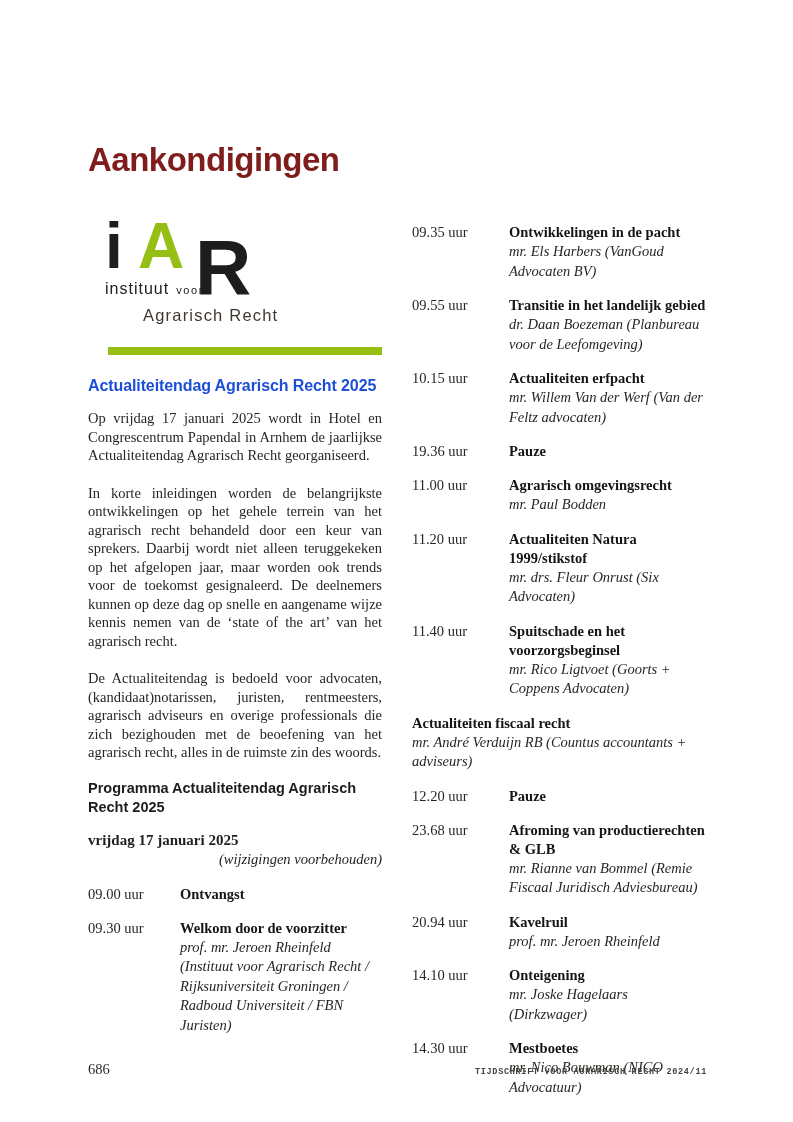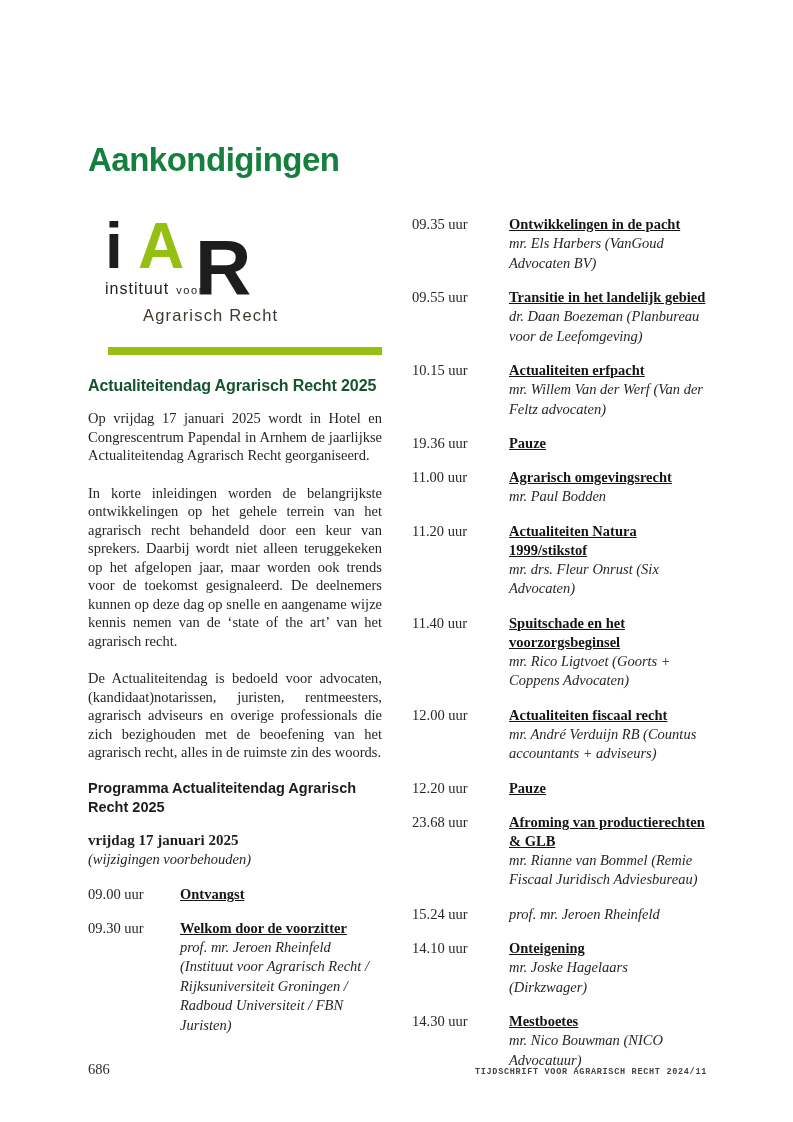--- a/index.html
+++ b/index.html
@@ -11,21 +11,21 @@
     background:#ffffff;
     font-family:"Liberation Serif", serif;
     color:#1f1f1d;
     overflow:hidden;
   }
   
   .main-title {
     position:absolute; left:88px; top:141px;
     font-family:"Liberation Sans", sans-serif;
     font-weight:700; font-size:33px; letter-spacing:-0.5px;
-    color:#15803d;
+    color:#7f1d1d;
   }
   
   .logo { position:absolute; left:105px; top:216px; width:190px; height:112px; }
   .logo-letter { position:absolute; font-family:"Liberation Sans", sans-serif; line-height:1; font-weight:700; }
   .logo-i { left:0;  top:-2px; font-size:64px; color:#1d1d1b; }
   .logo-a { left:33px; top:-2px; font-size:64px; }
   .logo-r { left:90px; top:12px; font-size:78px; color:#1d1d1b; }
   .logo-line1 {
     position:absolute; left:0; top:64px;
     font-family:"Liberation Sans", sans-serif;
@@ -34,46 +34,46 @@
   .logo-line1 .voor { font-size:11px; letter-spacing:1.6px; margin-left:7px; }
   .logo-line2 {
     position:absolute; left:38px; top:90px;
     font-family:"Liberation Sans", sans-serif;
     font-size:16.5px; letter-spacing:1.2px; color:#3e382f;
   }
   .green-bar { position:absolute; left:108px; top:347px; width:274px; height:8px; }
 
   
   .col-left  { position:absolute; left:88px;  top:376px; width:294px; }
-  .col-right { position:absolute; left:412px; top:215px; width:296px; }
+  .col-right { position:absolute; left:412px; top:223px; width:296px; }
 
   .section-heading {
     font-family:"Liberation Sans", sans-serif;
     font-weight:700; font-size:16px; line-height:20px; letter-spacing:-0.1px;
-    color:#14532d;
+    color:#1d4ed8;
   }
   .col-left p {
     font-size:14.5px; line-height:18.5px; text-align:justify;
     color:#262624; margin-top:13px;
   }
   .col-left p + p { margin-top:19px; }
   .program-heading {
     font-family:"Liberation Sans", sans-serif;
     font-weight:700; font-size:14.5px; line-height:19px;
     color:#1d1d1b; margin-top:17px;
   }
   .program-date { font-weight:700; font-size:15px; line-height:19px; margin-top:14px; }
-  .program-note { font-style:italic; font-size:14.5px; line-height:19px; }
+  .program-note { font-style:italic; font-size:14.5px; line-height:19px;text-align:right; }
 
   .rows { margin-top:16px; }
   .row  { display:flex; margin-bottom:15px; }
   .time { flex:none; width:92px; font-size:14.5px; line-height:19px; color:#262624; }
   .col-right .time { width:97px; }
   .slot { flex:1; min-width:0; }
-  .slot-title   { font-weight:700; font-size:14.5px; line-height:19px; color:#151513;text-decoration:underline; }
+  .slot-title   { font-weight:700; font-size:14.5px; line-height:19px; color:#151513; }
   .slot-speaker { font-style:italic; font-size:14.5px; line-height:19.5px; color:#262624; }
   .slot-speaker:empty { display:none; }
 
   
   .footer {
     position:absolute; left:88px; top:1061px; width:619px;
     display:flex; justify-content:space-between; align-items:baseline;text-align:right;
   }
   .footer-page { font-family:"Liberation Serif", serif; font-size:14.5px; color:#2a2a28; }
   .footer-journal {
@@ -172,43 +172,43 @@
         </div>
       </div>
       <div class="row">
         <div class="time">11.40 uur</div>
         <div class="slot">
           <div class="slot-title">Spuitschade en het voorzorgsbeginsel</div>
           <div class="slot-speaker">mr. Rico Ligtvoet (Goorts + Coppens Advocaten)</div>
         </div>
       </div>
       <div class="row">
-        <div class="time">12.00 uur</div>
         <div class="slot">
           <div class="slot-title">Actualiteiten fiscaal recht</div>
           <div class="slot-speaker">mr. André Verduijn RB (Countus accountants + adviseurs)</div>
         </div>
       </div>
       <div class="row">
         <div class="time">12.20 uur</div>
         <div class="slot">
           <div class="slot-title">Pauze</div>
 
         </div>
       </div>
       <div class="row">
         <div class="time">23.68 uur</div>
         <div class="slot">
           <div class="slot-title">Afroming van productierechten &amp; GLB</div>
           <div class="slot-speaker">mr. Rianne van Bommel (Remie Fiscaal Juridisch Adviesbureau)</div>
         </div>
       </div>
       <div class="row">
-        <div class="time">15.24 uur</div>
-        <div class="slot">
+        <div class="time">20.94 uur</div>
+        <div class="slot">
+          <div class="slot-title">Kavelruil</div>
           <div class="slot-speaker">prof. mr. Jeroen Rheinfeld</div>
         </div>
       </div>
       <div class="row">
         <div class="time">14.10 uur</div>
         <div class="slot">
           <div class="slot-title">Onteigening</div>
           <div class="slot-speaker">mr. Joske Hagelaars (Dirkzwager)</div>
         </div>
       </div>

